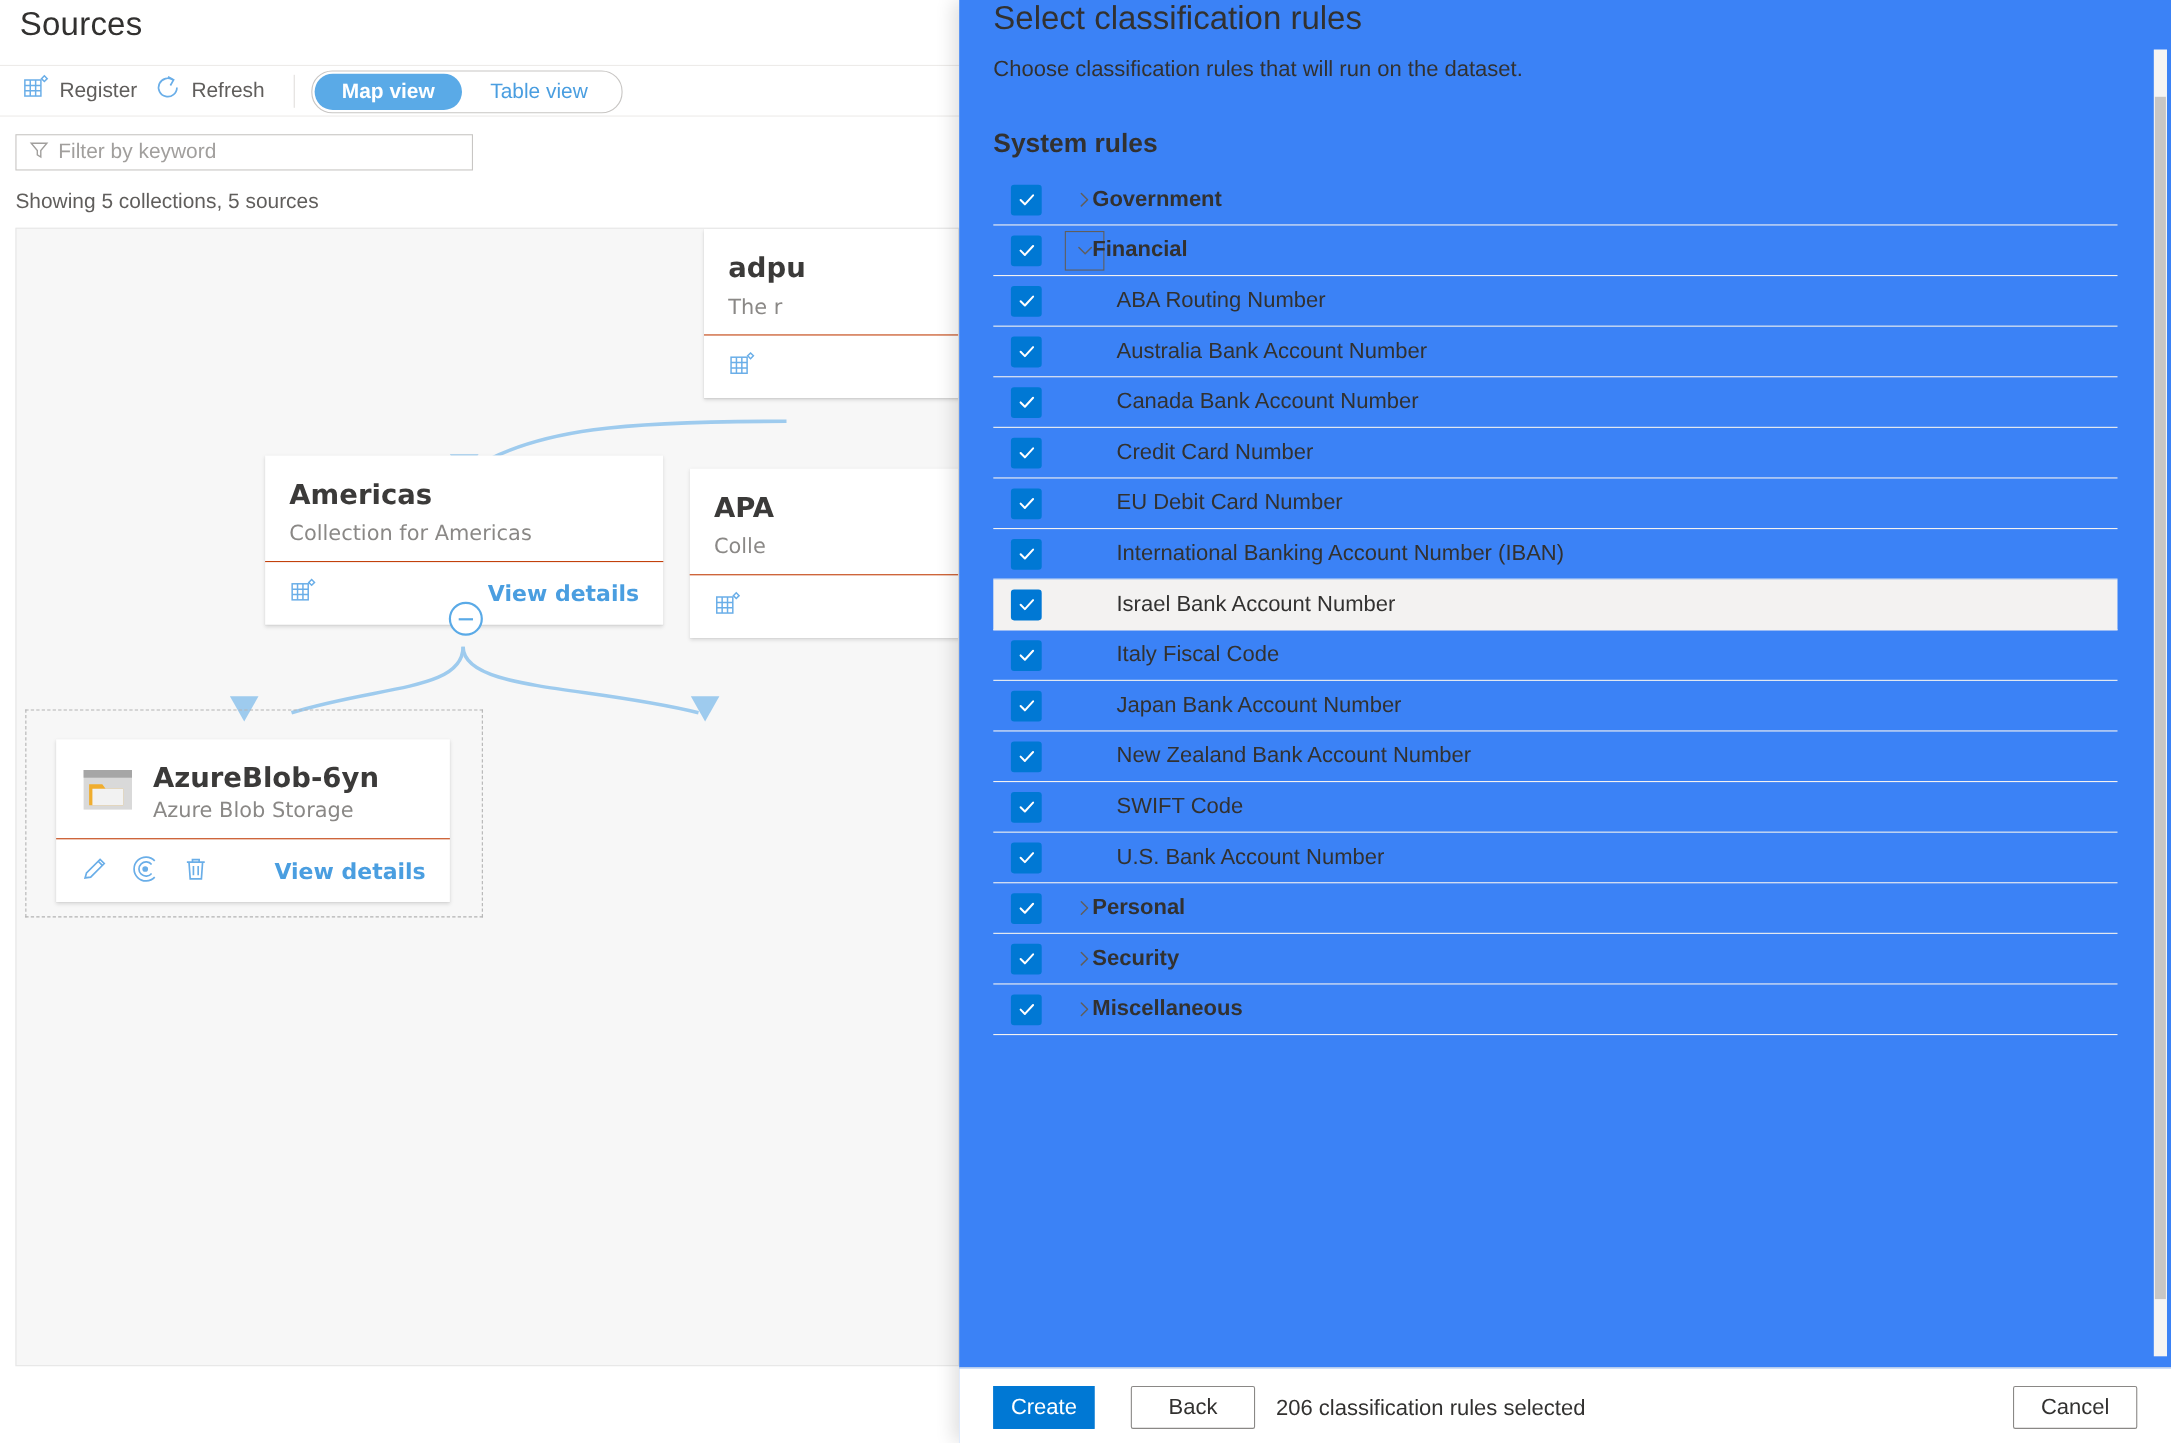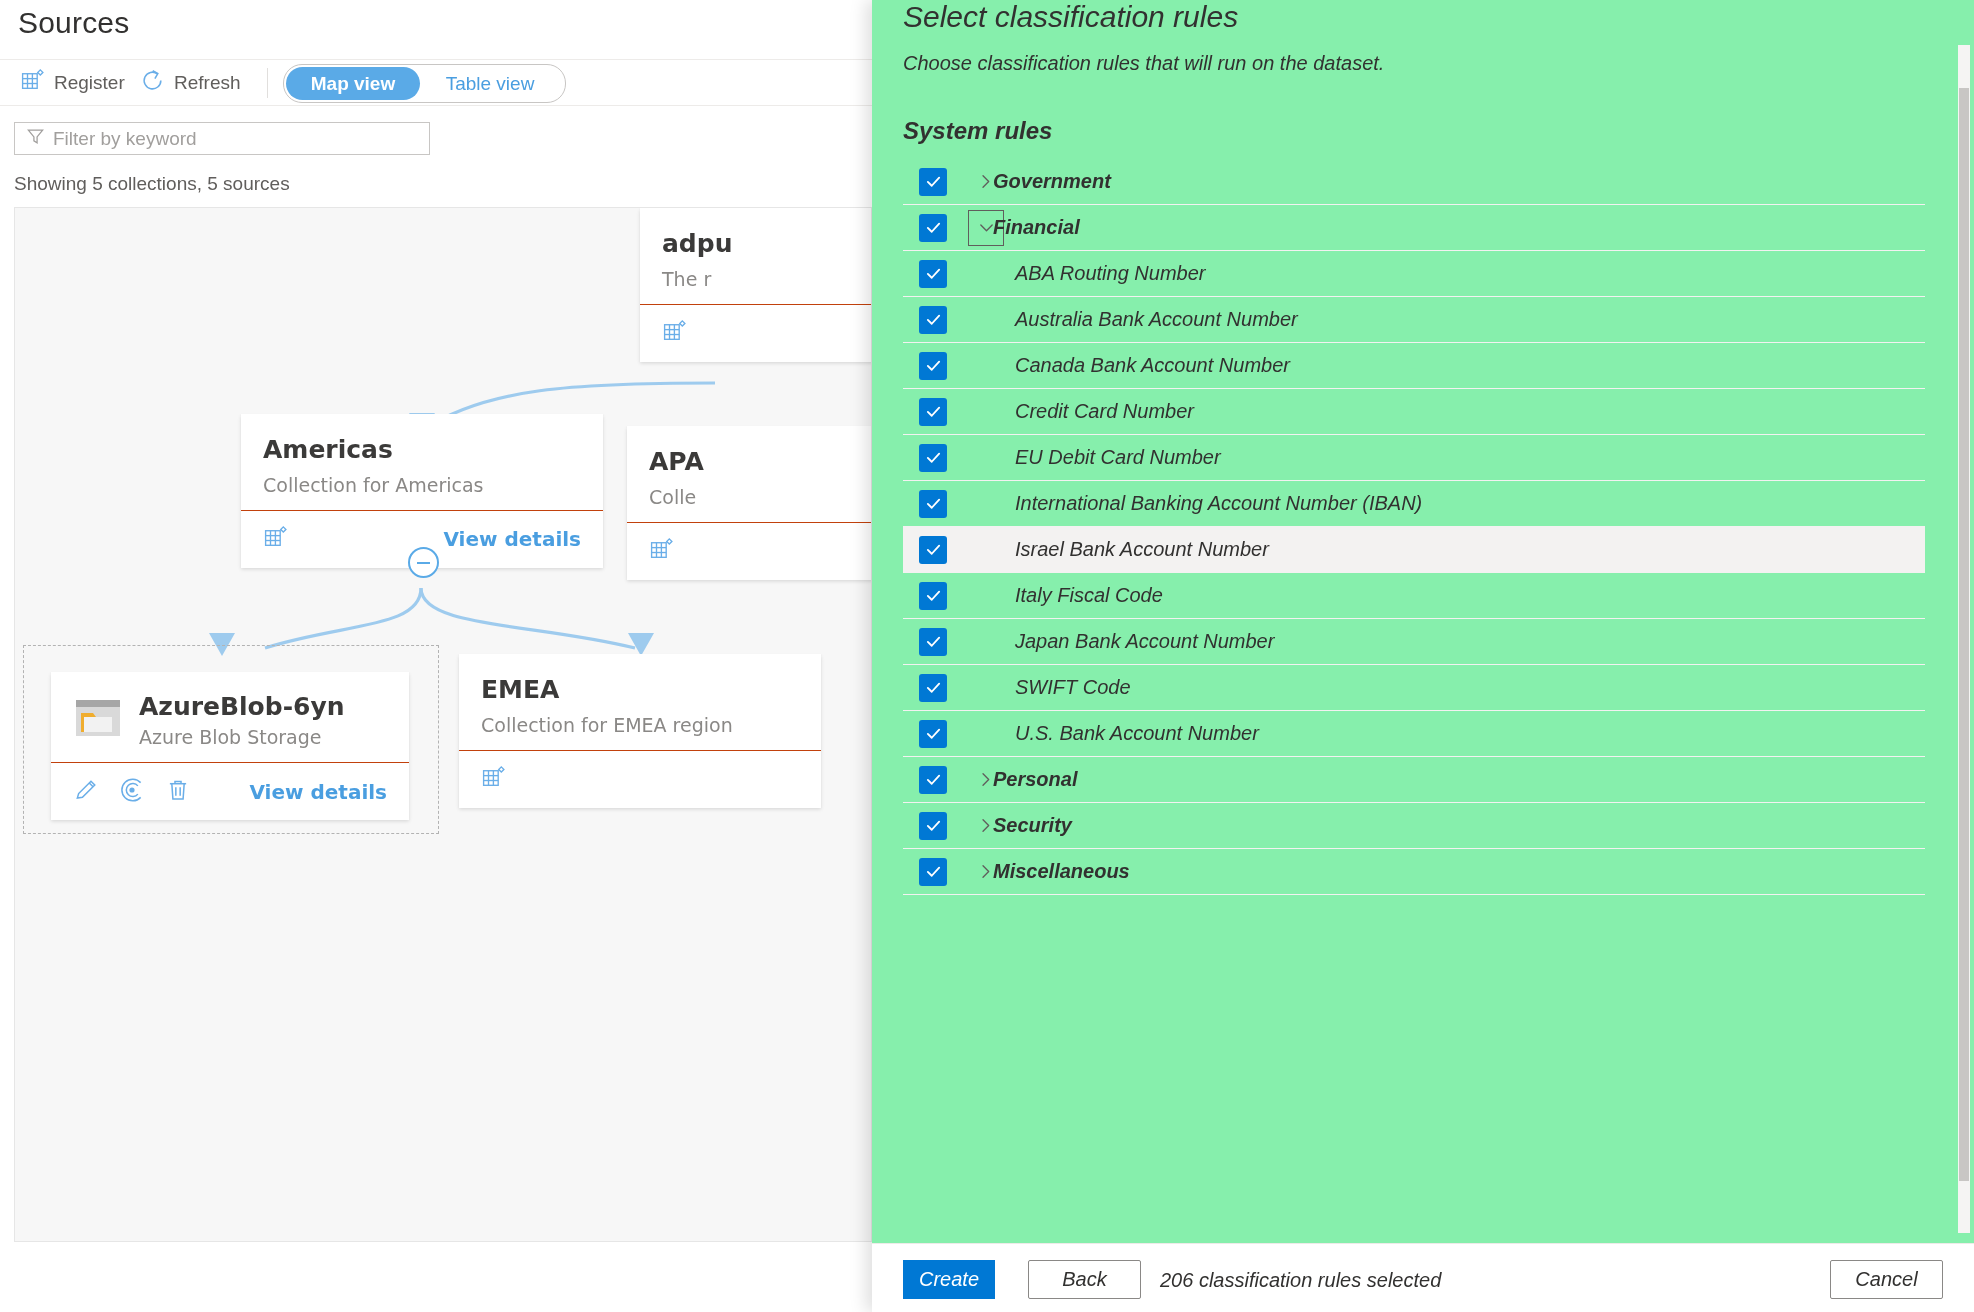--- a/index.html
+++ b/index.html
@@ -83,21 +83,21 @@
   .collapse-btn{
     position:absolute;width:27px;height:27px;border-radius:50%;
     border:2px solid #5aaae7;background:#fff;
     display:flex;align-items:center;justify-content:center;
   }
   .collapse-btn i{display:block;width:13px;height:2px;background:#5aaae7;}
 
   
   .panel{
     position:absolute;left:872px;top:0;width:1102px;height:1312px;
-    background:#86efac;box-shadow:-6px 0 16px rgba(0,0,0,.13);font-style:italic;
+    background:#3b82f6;box-shadow:-6px 0 16px rgba(0,0,0,.13);
   }
   .panel-head{position:absolute;left:0;top:0;width:1102px;}
   .panel-title{
     position:absolute;left:31px;top:0px;font-size:30px;color:#323130;font-weight:400;
   }
   .panel-desc{
     position:absolute;left:31px;top:52px;font-size:20px;color:#323130;
   }
   .panel-scroll{
     position:absolute;left:0;top:104px;width:1102px;height:1074px;overflow:hidden;
@@ -326,40 +326,20 @@
                 <path d="M6.3 6.2 L7.3 20.3 h9.4 L17.7 6.2"></path>
                 <line x1="10" y1="9.5" x2="10" y2="17.3"></line>
                 <line x1="14" y1="9.5" x2="14" y2="17.3"></line>
               </svg>
             </span>
           </div>
           <span class="view-details">View details</span>
         </div>
       </div>
 
-      <div class="card" style="left:444px;top:446px;width:362px;">
-        <div class="card-body">
-          <div class="card-title">EMEA</div>
-          <div class="card-sub" style="white-space:nowrap;">Collection for EMEA region</div>
-        </div>
-        <div class="card-foot">
-          <div class="card-foot-left">
-            <span>
-              <svg width="25" height="25" viewBox="0 0 24 24" fill="none" stroke="#6aaee8" stroke-width="1.3">
-                <rect x="2.5" y="5.5" width="14" height="14"></rect>
-                <line x1="2.5" y1="10.2" x2="16.5" y2="10.2"></line>
-                <line x1="2.5" y1="14.9" x2="16.5" y2="14.9"></line>
-                <line x1="7.2" y1="5.5" x2="7.2" y2="19.5"></line>
-                <line x1="11.9" y1="5.5" x2="11.9" y2="19.5"></line>
-                <polygon points="19.5,1.8 22,4.3 19.5,6.8 17,4.3"></polygon>
-              </svg>
-            </span>
-          </div>
-        </div>
-      </div>
 
     </div>
   </div>
 
   <div class="panel">
 
     <div class="panel-head">
       <div class="panel-title">Select classification rules</div>
       <div class="panel-desc">Choose classification rules that will run on the dataset.</div>
     </div>
@@ -457,20 +437,28 @@
             </div>
             <div class="rule-label child">Italy Fiscal Code</div>
           </div>
           <div class="rule-row">
             <div class="cbx">
               <svg width="17" height="17" viewBox="0 0 24 24" fill="none" stroke="#ffffff" stroke-width="2.6" stroke-linecap="round" stroke-linejoin="round">
                 <polyline points="4,12.5 9.5,18 20,6.5"></polyline>
               </svg>
             </div>
             <div class="rule-label child">Japan Bank Account Number</div>
+          </div>
+          <div class="rule-row">
+            <div class="cbx">
+              <svg width="17" height="17" viewBox="0 0 24 24" fill="none" stroke="#ffffff" stroke-width="2.6" stroke-linecap="round" stroke-linejoin="round">
+                <polyline points="4,12.5 9.5,18 20,6.5"></polyline>
+              </svg>
+            </div>
+            <div class="rule-label child">New Zealand Bank Account Number</div>
           </div>
           <div class="rule-row">
             <div class="cbx">
               <svg width="17" height="17" viewBox="0 0 24 24" fill="none" stroke="#ffffff" stroke-width="2.6" stroke-linecap="round" stroke-linejoin="round">
                 <polyline points="4,12.5 9.5,18 20,6.5"></polyline>
               </svg>
             </div>
             <div class="rule-label child">SWIFT Code</div>
           </div>
           <div class="rule-row">

